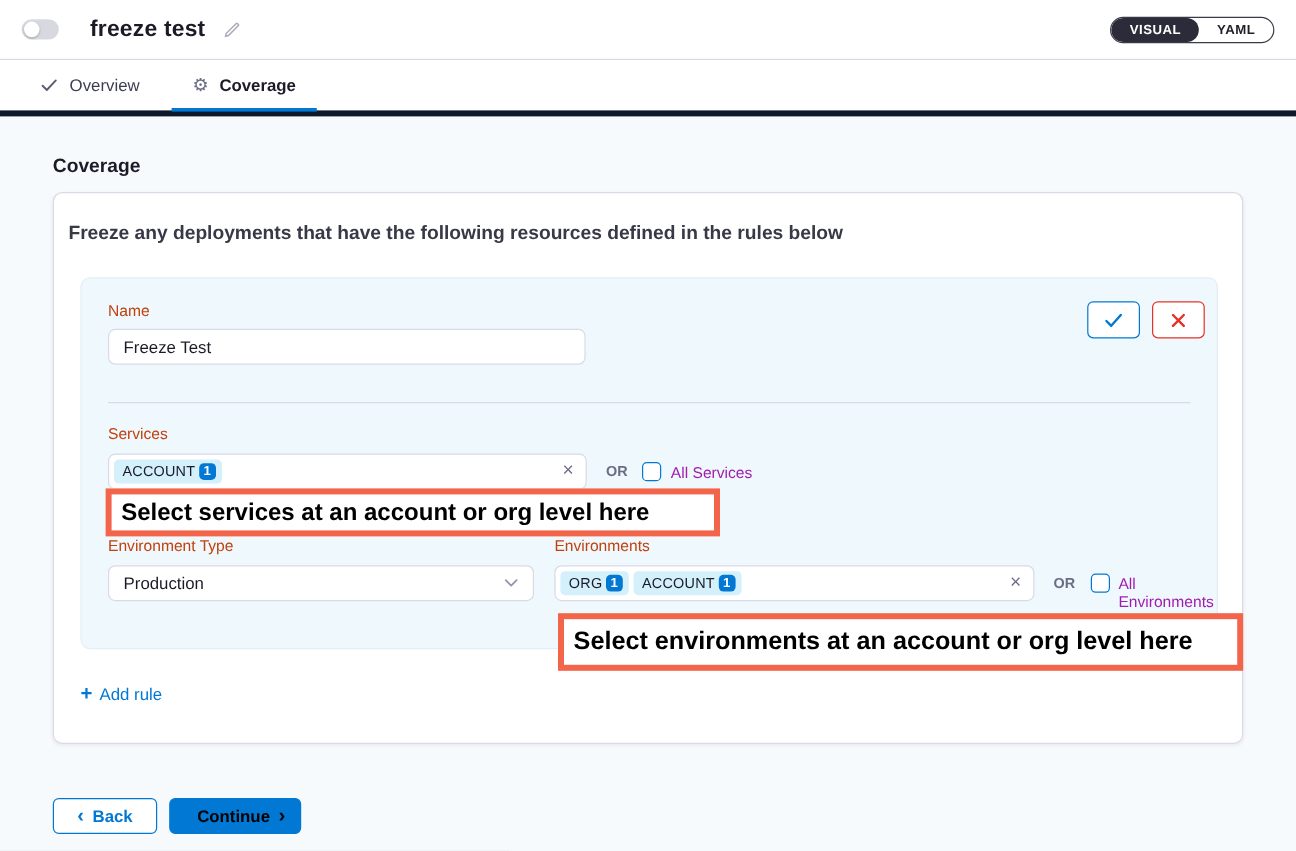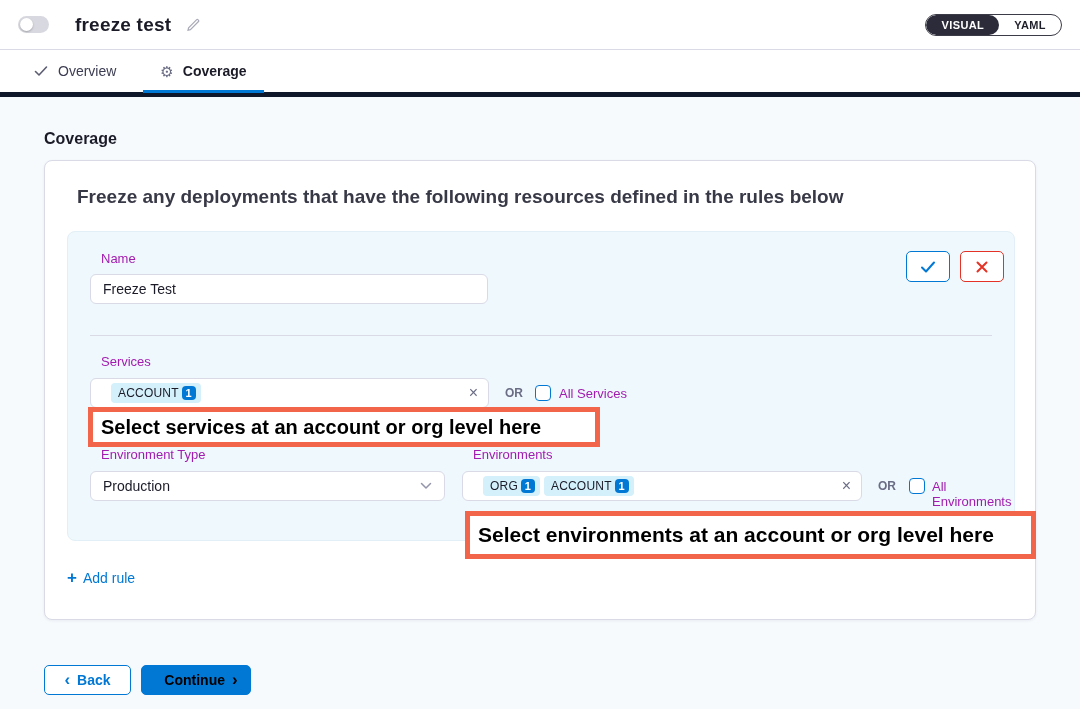--- a/index.html
+++ b/index.html
@@ -62,53 +62,53 @@
   .section-title {
     position: absolute; left: 44px; top: 130px;
     font-size: 16px; font-weight: bold; color: #1b1b28;
   }
   .card {
     position: absolute; left: 44px; top: 160px; width: 992px; height: 460px;
     background: #ffffff; border: 1px solid #d9dae6; border-radius: 8px;
     box-shadow: 0 1px 3px rgba(40,41,61,.06);
   }
   .card-desc {
-    position: absolute; left: 32px; top: 25px;
-    font-size: 19px; font-weight: bold; color: #383946;
+    position: absolute; left: 12px; top: 25px;
+    font-size: 16px; font-weight: bold; color: #383946;
   }
   .rule-card {
     position: absolute; left: 22px; top: 70px; width: 948px; height: 310px;
     background: #eef8fd; border: 1px solid #e3eff6; border-radius: 8px;
   }
   .rule-actions { position: absolute; top: 19px; right: 10px; display: flex; gap: 10px; }
   .icon-btn {
     width: 44px; height: 31px; border-radius: 5px; background: #ffffff;
     display: flex; align-items: center; justify-content: center; cursor: pointer;
   }
   .icon-btn.apply  { border: 1.5px solid #0278d5; }
   .icon-btn.delete { border: 1.5px solid #e43326; }
 
-  .field-label { font-size: 13px; color: #a21caf; margin-left: 11px; }
+  .field-label { font-size: 13px; color: #c2410c; }
   .lbl-name { position: absolute; left: 22px; top: 19px; }
   .text-input {
     position: absolute; left: 22px; top: 42px; width: 398px; height: 30px;
     background: #ffffff; border: 1px solid #d9dae6; border-radius: 6px;
     display: flex; align-items: center; padding: 0 12px;
     font-size: 14px; color: #1b1b28; cursor: text;
   }
   .divider {
     position: absolute; left: 22px; right: 22px; top: 103px; height: 1px;
     background: #d9dae6; border: none;
   }
 
   .lbl-services { position: absolute; left: 22px; top: 122px; }
   .multiselect {
     position: absolute; height: 30px; background: #ffffff;
     border: 1px solid #d9dae6; border-radius: 6px;
-    display: flex; align-items: center; padding: 0 10px 0 16px; cursor: pointer;
+    display: flex; align-items: center; padding: 0 10px 0 0; cursor: pointer;
   }
   .ms-services { left: 22px; top: 146px; width: 399px; }
   .ms-environments { left: 394px; top: 239px; width: 400px; }
   .chip {
     background: #d3f0fb; border-radius: 4px; padding: 3px 5px 3px 7px;
     display: inline-flex; align-items: center; gap: 3px; margin-left: 4px;
     font-size: 12px; color: #1b1b28; letter-spacing: .2px;
   }
   .chip .count {
     background: #0278d5; color: #ffffff; font-size: 11px; font-weight: bold;

